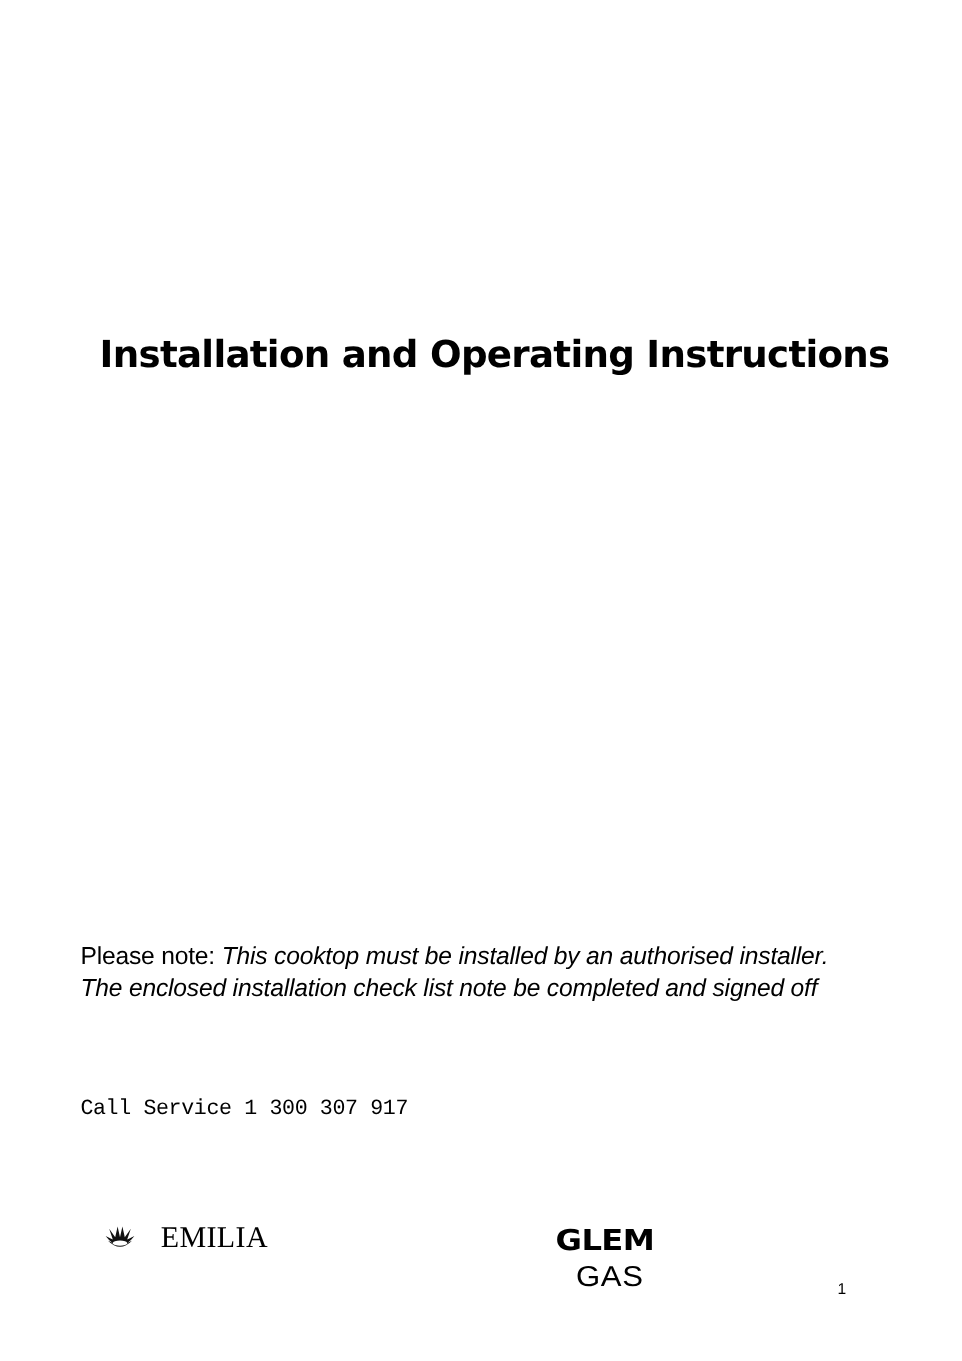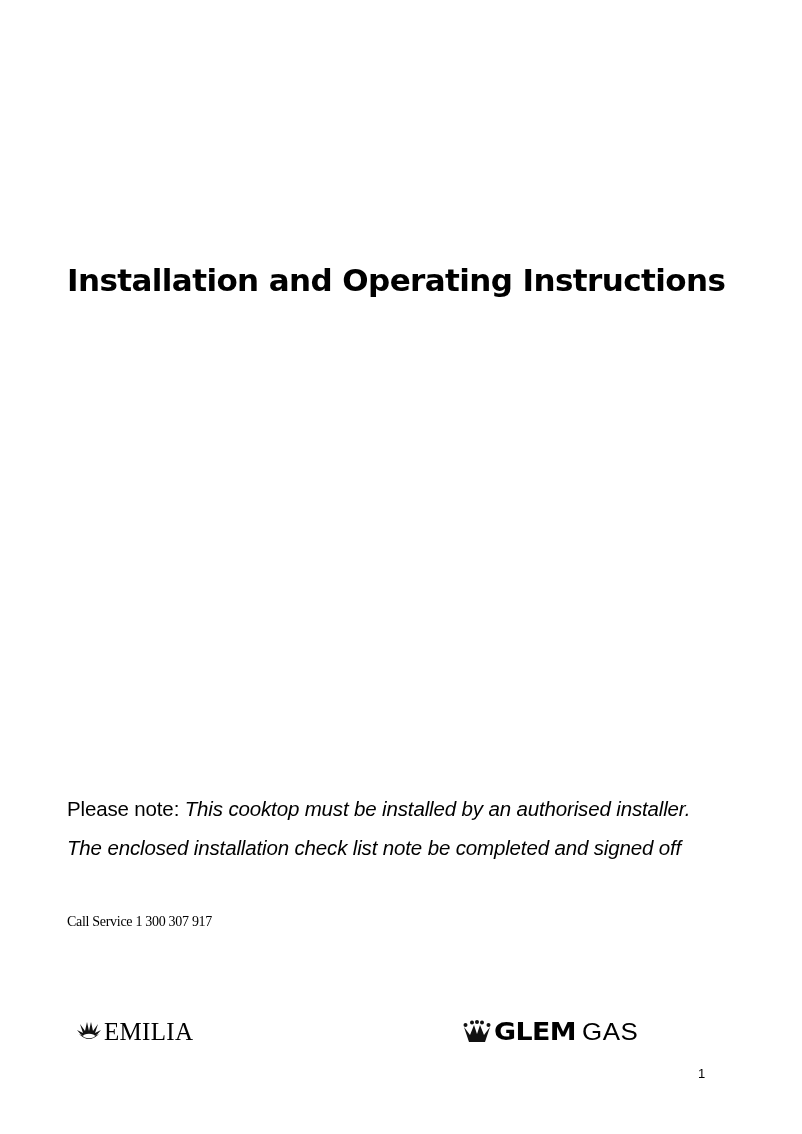--- a/index.html
+++ b/index.html
@@ -1,44 +1,44 @@
 <!DOCTYPE html>
 <html><head>
   <meta charset="utf-8">
   <style>
     html, body { margin: 0; padding: 0; background: #ffffff; }
     body { width: 802px; height: 1134px; position: relative; overflow: hidden; color: #000; }
     .title {
       position: absolute; left: 67px; top: 258px;
       font-family: "DejaVu Sans", sans-serif; font-weight: bold;
       font-size: 31px; line-height: 44px; letter-spacing: -0.6px;
-      margin: 0;
+      margin: 16px;
     }
     .title span { display: block; white-space: nowrap; }
     .note {
       position: absolute; left: 67px; top: 784px; width: 700px;
       font-family: "Liberation Sans", sans-serif; font-size: 20.5px; line-height: 26.5px;
       letter-spacing: -0.15px;
     }
-    .note .line { display: block; white-space: nowrap; margin-top: 12px; }
+    .note .line { display: block; white-space: nowrap; }
     .note em { font-style: italic; }
     .call {
       position: absolute; left: 67px; top: 914px;
-      font-family: Liberation Serif, serif; font-size: 14px; letter-spacing: -0.3px;
+      font-family: Liberation Mono, monospace; font-size: 18px; letter-spacing: -0.3px;
     }
     .logo-emilia {
-      position: absolute; left: 75px; top: 1017px; height: 30px;
-      display: flex; align-items: center; gap: 1px; justify-content: flex-end;
+      position: absolute; left: 86px; top: 1017px; height: 30px;
+      display: flex; align-items: center; gap: 20px; justify-content: flex-end;
     }
     .logo-emilia .word {
       font-family: "Liberation Serif", serif; font-size: 25px; letter-spacing: 0.3px; line-height: 30px;
     }
     .logo-glem {
       position: absolute; left: 463px; top: 1017px; height: 30px;
-      display: flex; align-items: center; gap: 3px;
+      display: flex; align-items: center; gap: 3px; flex-direction: column;
     }
     .logo-glem .bold {
       font-family: "DejaVu Sans", sans-serif; font-weight: bold; font-size: 24px; letter-spacing: -0.5px;
       transform: scaleX(1.12); transform-origin: left center; display: inline-block; margin-right: 12px;
     }
     .logo-glem .light {
       font-family: "Liberation Sans", sans-serif; font-size: 24px; letter-spacing: 0.5px;
       transform: scaleX(1.08); transform-origin: left center; display: inline-block;
     }
     .page-number {

